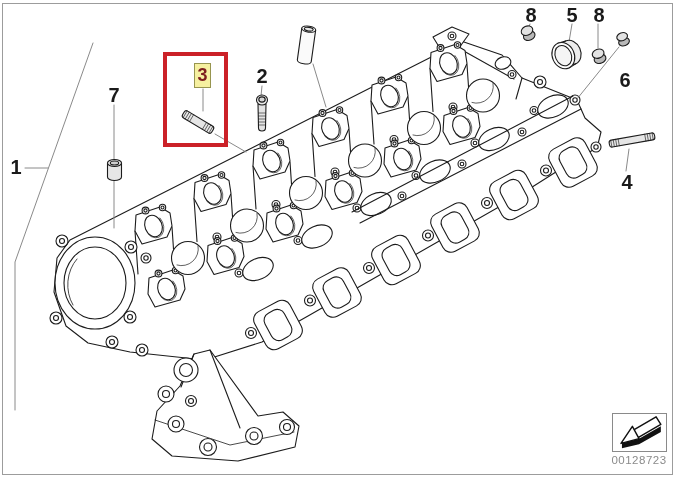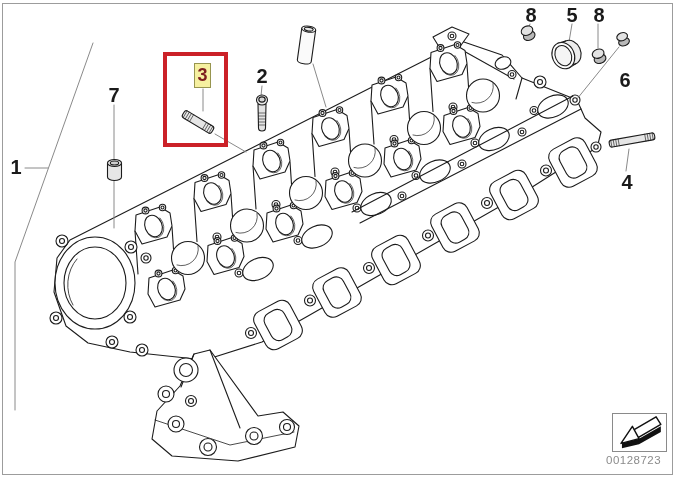--- a/index.html
+++ b/index.html
@@ -26,21 +26,21 @@
     background:#f6f0a0; border:1px solid #97954f; box-sizing:border-box;
     color:#7d1e1e; font-size:18px; font-weight:700; text-align:center;
     line-height:23px; cursor:pointer; user-select:none;
   }
   .stamp-box {
     position:absolute; left:612px; top:413px; width:55px; height:39px;
     border:1px solid #8a8a8a; box-sizing:border-box; background:#fff;
   }
   .stamp-number {
     position:absolute; left:606px; top:454px; width:66px;
-    text-align:left; font-size:11.5px; color:#8b8b8b; letter-spacing:0.5px;
+    text-align:center; font-size:11.5px; color:#8b8b8b; letter-spacing:0.5px;
   }
 </style>
 </head>
 <body>
 
 <div class="stage">
 
   <svg class="drawing" width="679" height="480" viewBox="0 0 679 480" stroke="#1c1c1c" fill="none" stroke-width="1.1" stroke-linejoin="round" stroke-linecap="round">
 
     <defs>

